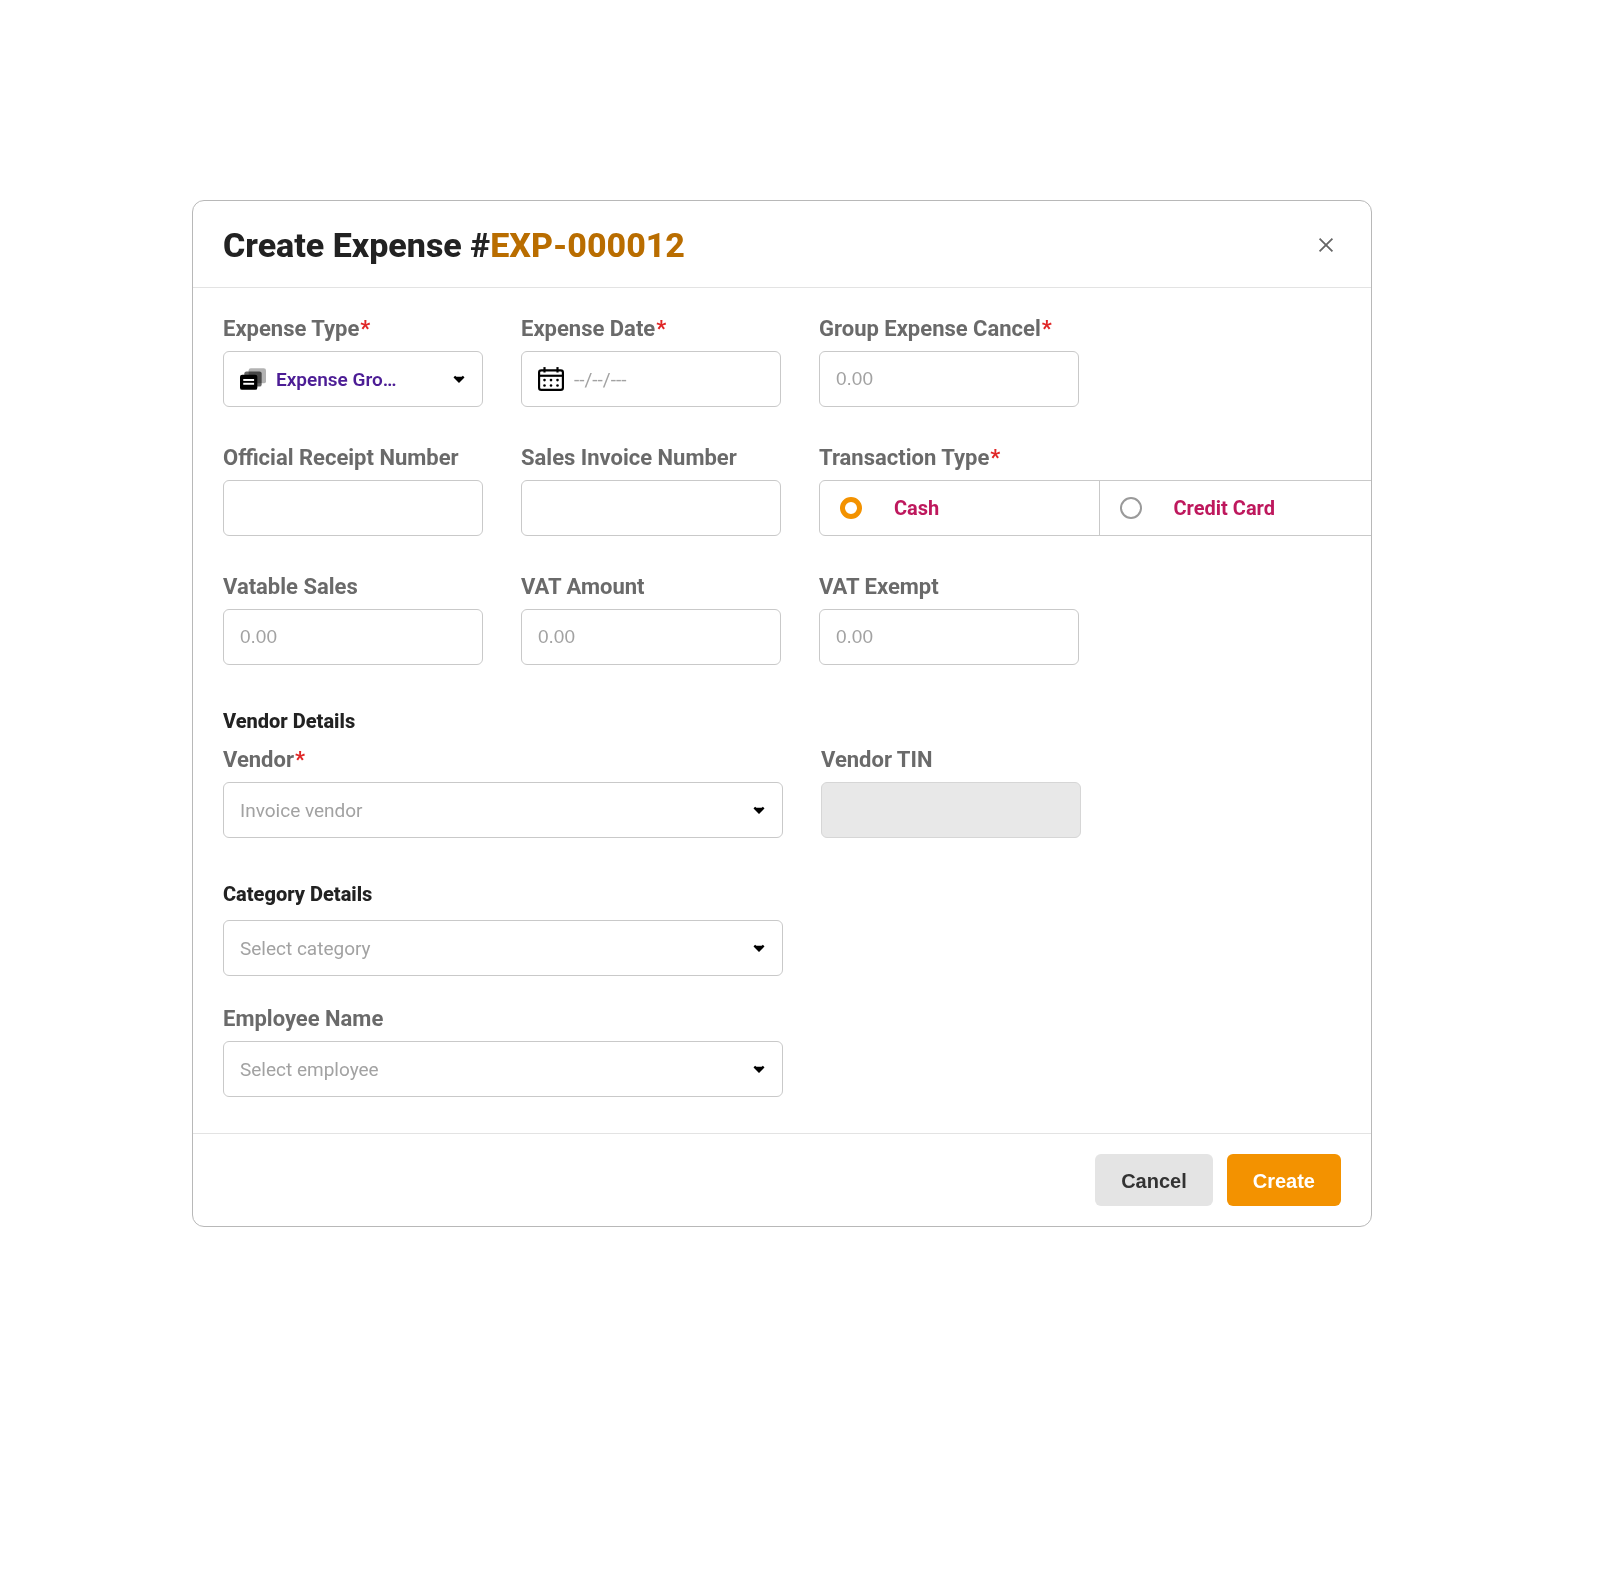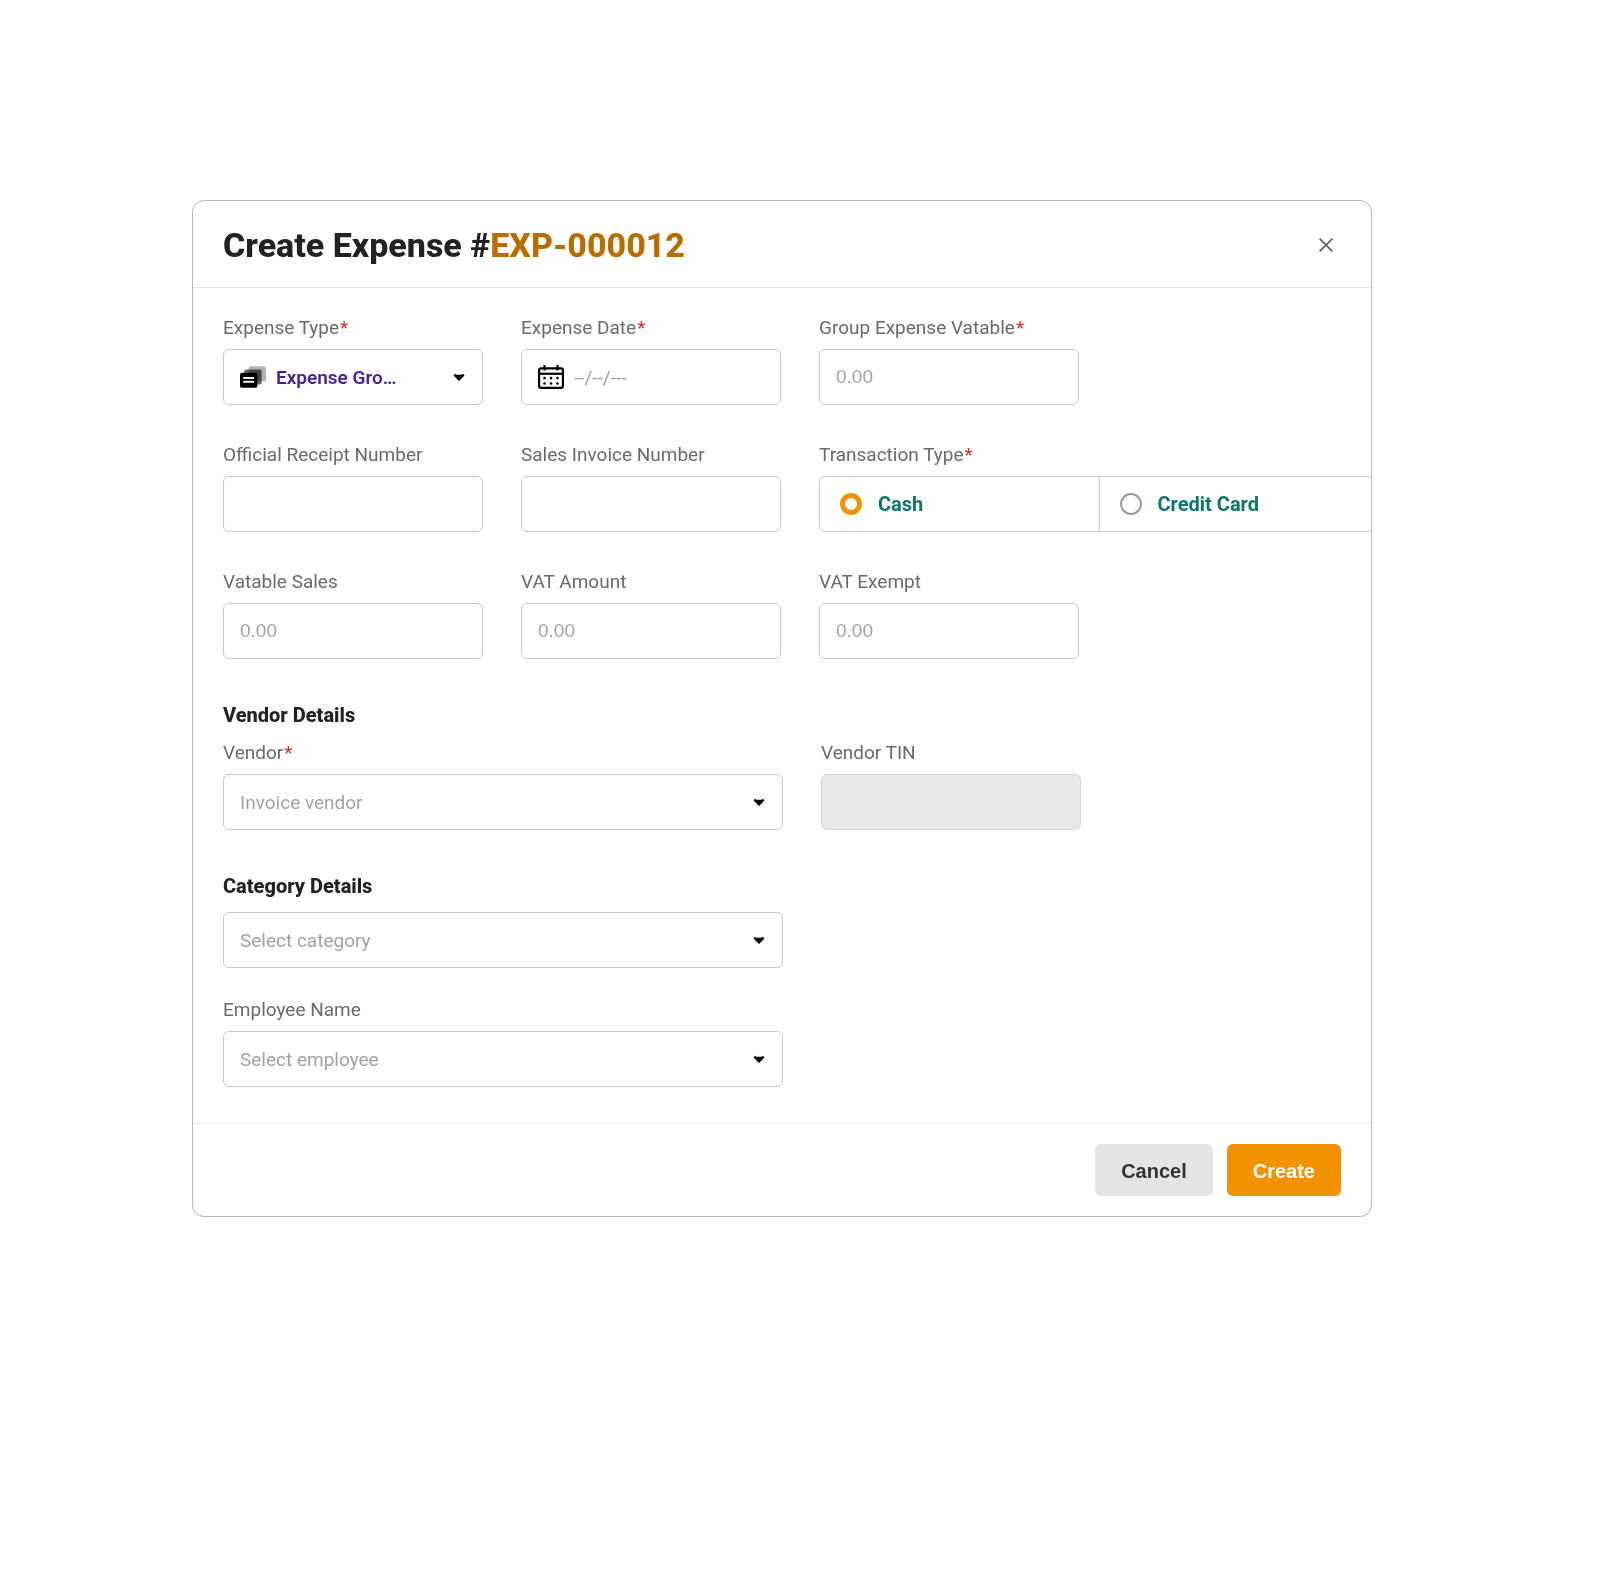--- a/index.html
+++ b/index.html
@@ -56,22 +56,22 @@
   .grid {
     display: grid;
     grid-template-columns: 260px 260px 1fr;
     column-gap: 38px;
     row-gap: 38px;
     align-items: start;
   }
 
   .field { display: flex; flex-direction: column; }
   .label {
-    font-size: 19px;
-    font-weight: 400;
+    font-size: 22px;
+    font-weight: 700;
     color: #6a6a6a;
     margin-bottom: 10px;
     white-space: nowrap;
   }
   .label .req { color: #e02626; margin-left: 1px; }
 
   .input, .select, .readonly {
     height: 56px;
     border: 1px solid #c9c9c9;
     border-radius: 6px;
@@ -111,25 +111,25 @@
     border: 1px solid #c9c9c9;
     border-radius: 6px;
     overflow: hidden;
     height: 56px;
     width: 560px;
   }
   .trans-item {
     flex: 1;
     display: flex;
     align-items: center;
-    gap: 16px;
+    gap: 32px;
     padding: 0 20px;
     font-size: 20px;
     font-weight: 700;
-    color: #0f766e;
+    color: #be185d;
     cursor: pointer;
   }
   .trans-item + .trans-item { border-left: 1px solid #c9c9c9; }
   .radio {
     width: 22px; height: 22px;
     border: 2px solid #9a9a9a;
     border-radius: 50%;
     display: inline-flex;
     align-items: center;
     justify-content: center;
@@ -236,21 +236,21 @@
               <circle cx="6" cy="17" r="1.2" fill="#000"></circle>
                 <circle cx="12" cy="17" r="1.2" fill="#000"></circle>
                 <circle cx="18" cy="17" r="1.2" fill="#000"></circle>
             </svg>
             <span class="ph" style="flex:1">--/--/---</span>
           </div>
         </div>
 
         <div class="field col-span-amt">
           <div class="label">
-            <span>Group Expense Vatable</span><span class="req">*</span>
+            <span>Group Expense Cancel</span><span class="req">*</span>
           </div>
           <input class="input" placeholder="0.00" style="">
         </div>
 
         <div class="field">
           <div class="label">Official Receipt Number</div>
           <input class="input" style="">
         </div>
 
         <div class="field">

